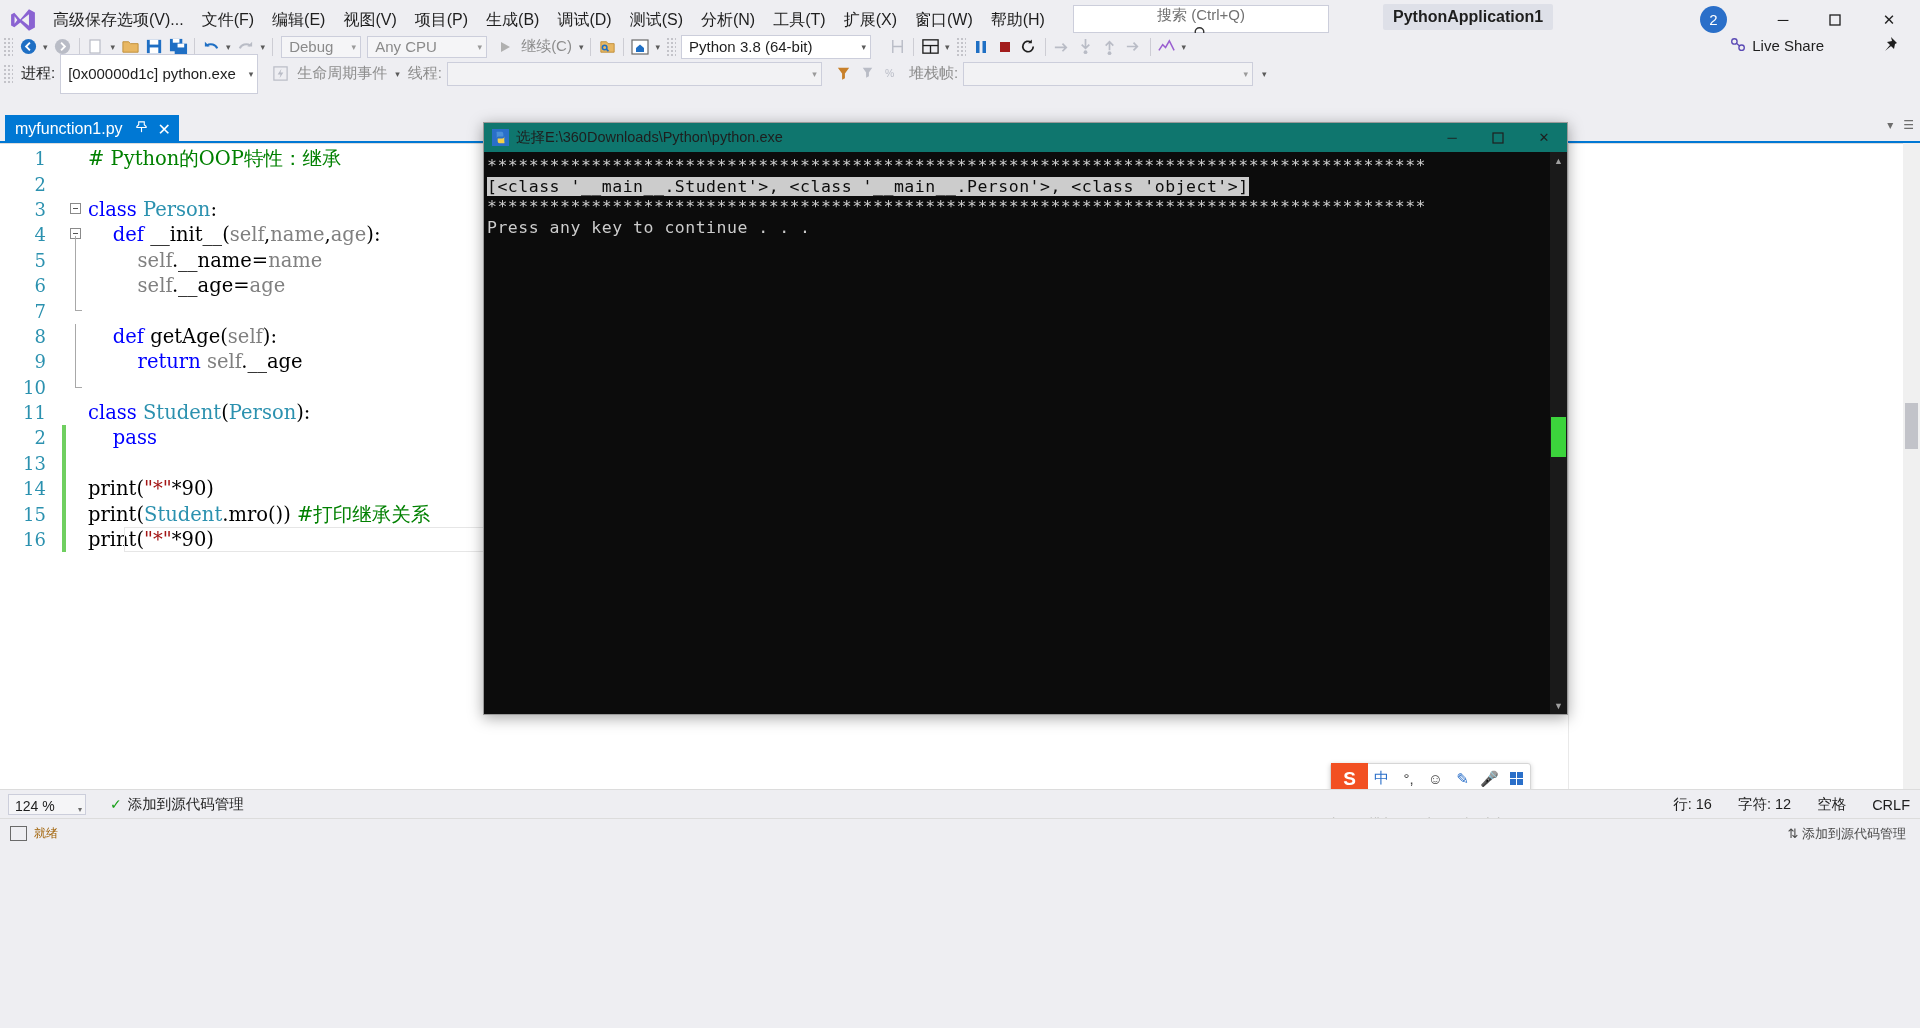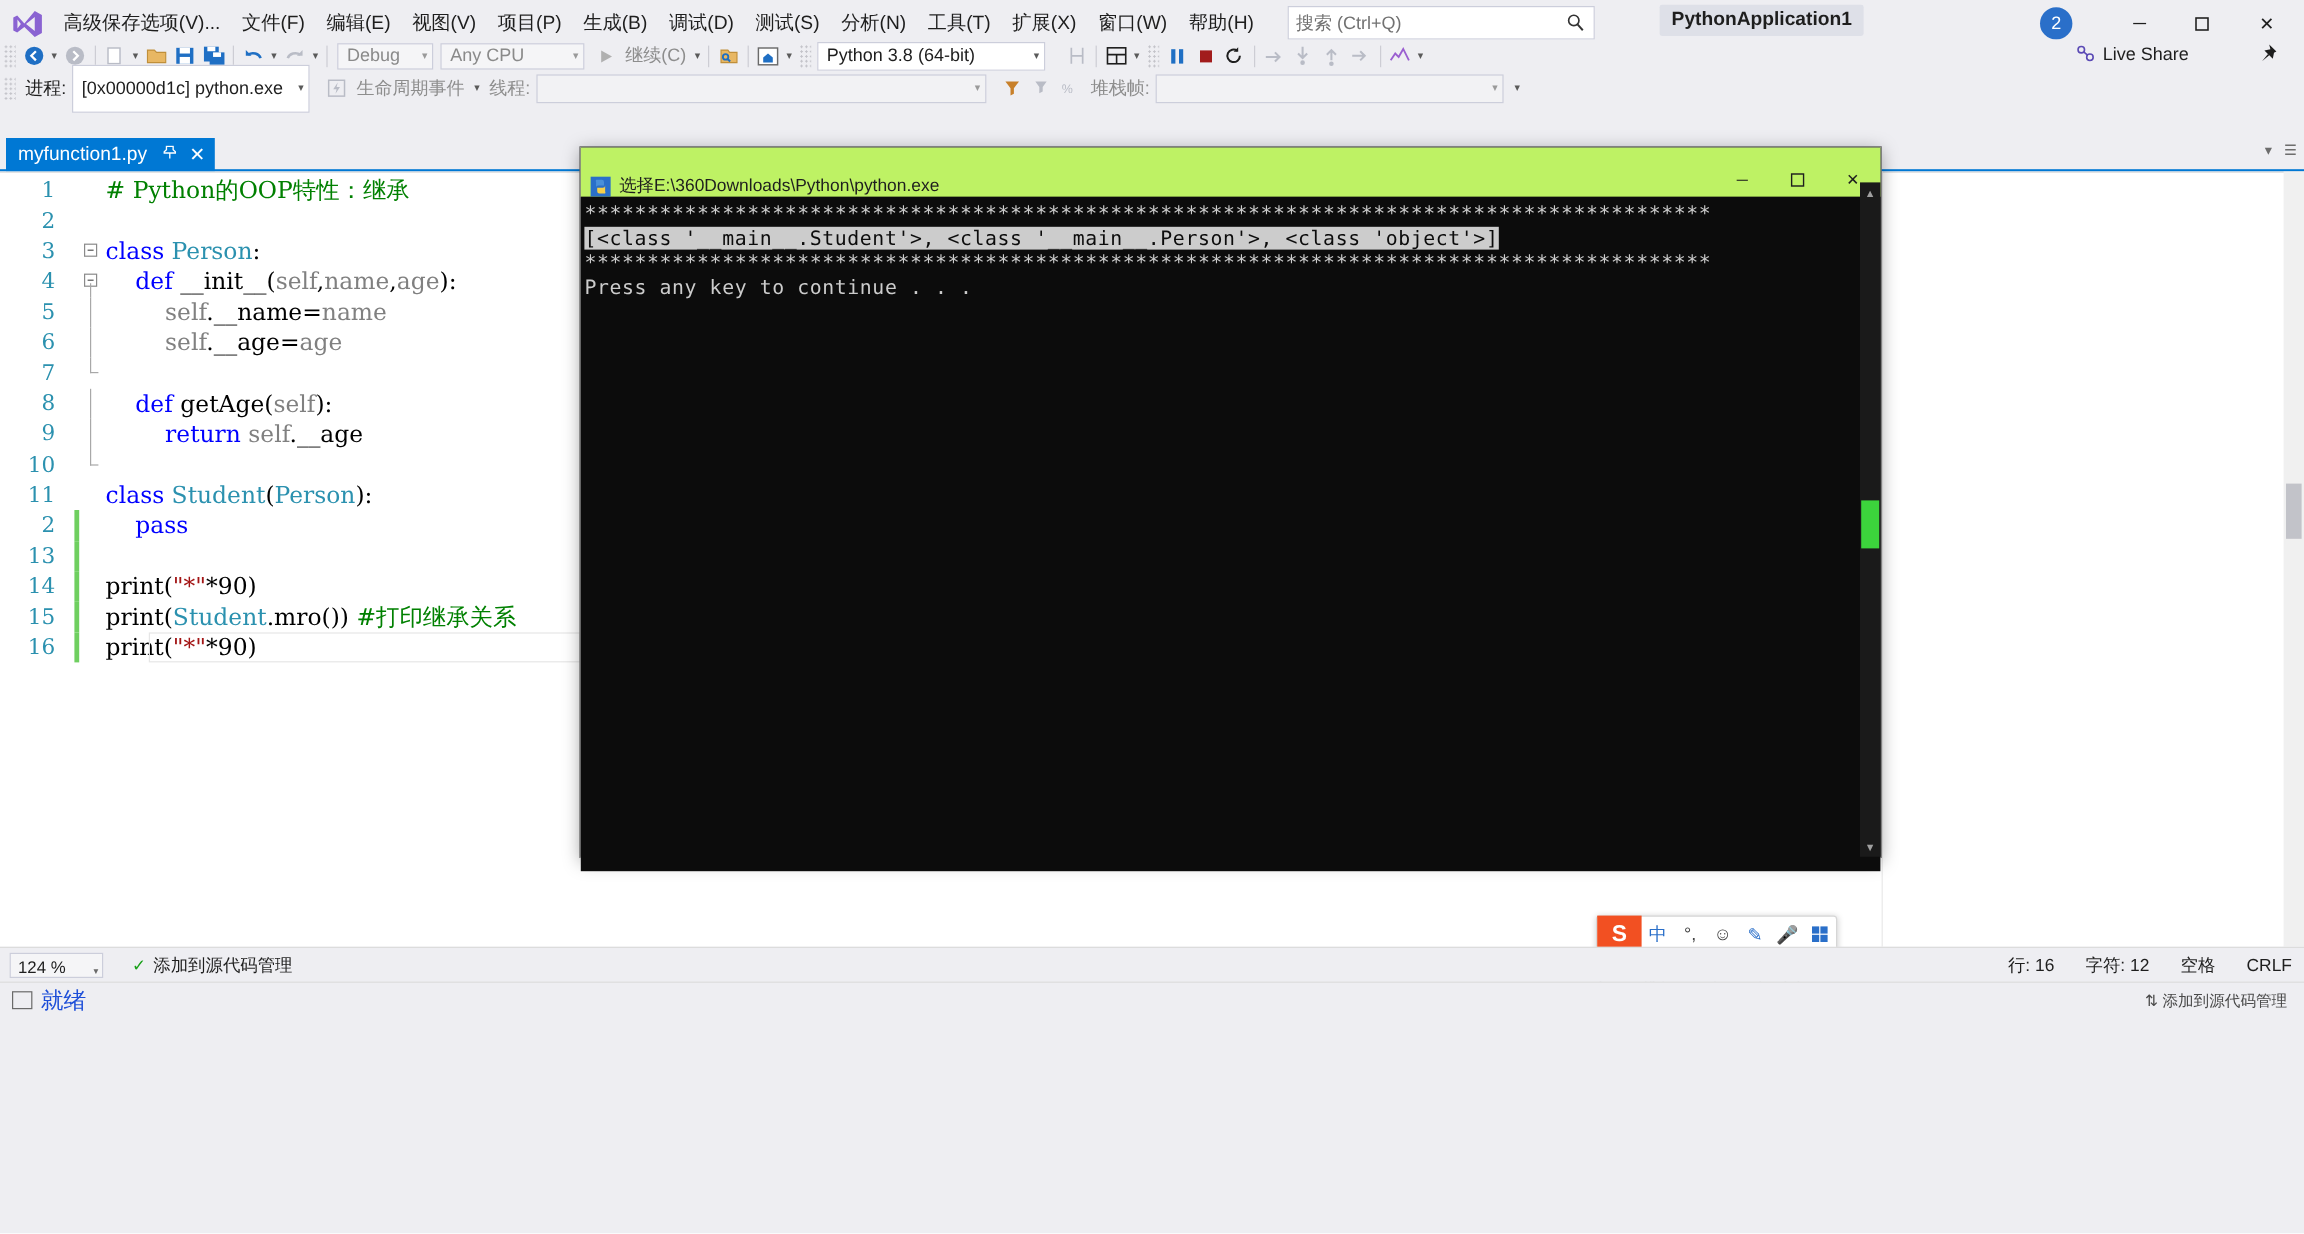--- a/index.html
+++ b/index.html
@@ -28,21 +28,21 @@
   }
   .menu-item {
     font-size: 16px; color: #1e1e1e; padding: 4px 9px; white-space: nowrap;
     line-height: 20px;
   }
   .menu-item:first-of-type { padding-left: 4px; }
   .search-box {
     position: absolute; left: 1073px; top: 5px;
     width: 256px; height: 28px;
     background: #ffffff; border: 1px solid #cccedb;
-    display: flex; align-items: center; padding: 0 6px;
+    display: flex; align-items: center; padding: 0 6px; flex-direction: column;
   }
   .search-box .ph { font-size: 15px; color: #717171; flex: 1; }
   .magnifier { width: 18px; height: 18px; }
   .solution-name {
     position: absolute; left: 1383px; top: 4px;
     font-size: 16px; font-weight: bold; color: #1e1e1e;
     background: #dee0e8; padding: 4px 10px; border-radius: 2px;
   }
   .acct-circle {
     position: absolute; left: 1700px; top: 6px;
@@ -180,22 +180,22 @@
 
   
   .console {
     position: absolute; left: 483px; top: 122px;
     width: 1085px; height: 593px;
     background: #0c0c0c;
     border: 1px solid #9a9a9a;
     box-shadow: 0 3px 14px rgba(0,0,0,0.35);
   }
   .console-title {
-    height: 41px; background: #bef264;
-    display: flex; align-items: flex-end; padding-left: 8px;
+    height: 29px; background: #0f766e;
+    display: flex; align-items: center; padding-left: 8px;
   }
   .console-icon {
     width: 17px; height: 17px; margin-right: 7px; flex: none;
   }
   .console-title-text { font-size: 14.5px; color: #1e1e1e; flex: 1; }
   .console-btn {
     width: 46px; height: 29px; display: flex; align-items: center;
     justify-content: center; font-size: 13px; color: #1e1e1e; flex: none;
   }
   .console-body {
@@ -260,21 +260,21 @@
   .status-right {
     position: absolute; right: 10px; top: 0; height: 29px;
     display: flex; align-items: center; gap: 26px;
     font-size: 14.5px; color: #1e1e1e;
   }
   .statusbar {
     position: absolute; left: 0; top: 818px; width: 1920px; height: 30px;
     background: #eeeef2; border-top: 1px solid #dcdcdc;
     display: flex; align-items: center;
   }
-  .statusbar .ready { font-size: 19px; color: #1d4ed8; margin-left: 34px; }
+  .statusbar .ready { font-size: 12px; color: #a16207; margin-left: 34px; }
   .statusbar .flagicon {
     position: absolute; left: 10px; top: 7px; width: 17px; height: 15px;
     border: 1.5px solid #6a6a6a;
   }
   .statusbar .notify {
     position: absolute; right: 14px; top: 6px;
     font-size: 13px; color: #4a4a4a;
   }
   .watermark {
     position: absolute; left: 1332px; top: 815px;

